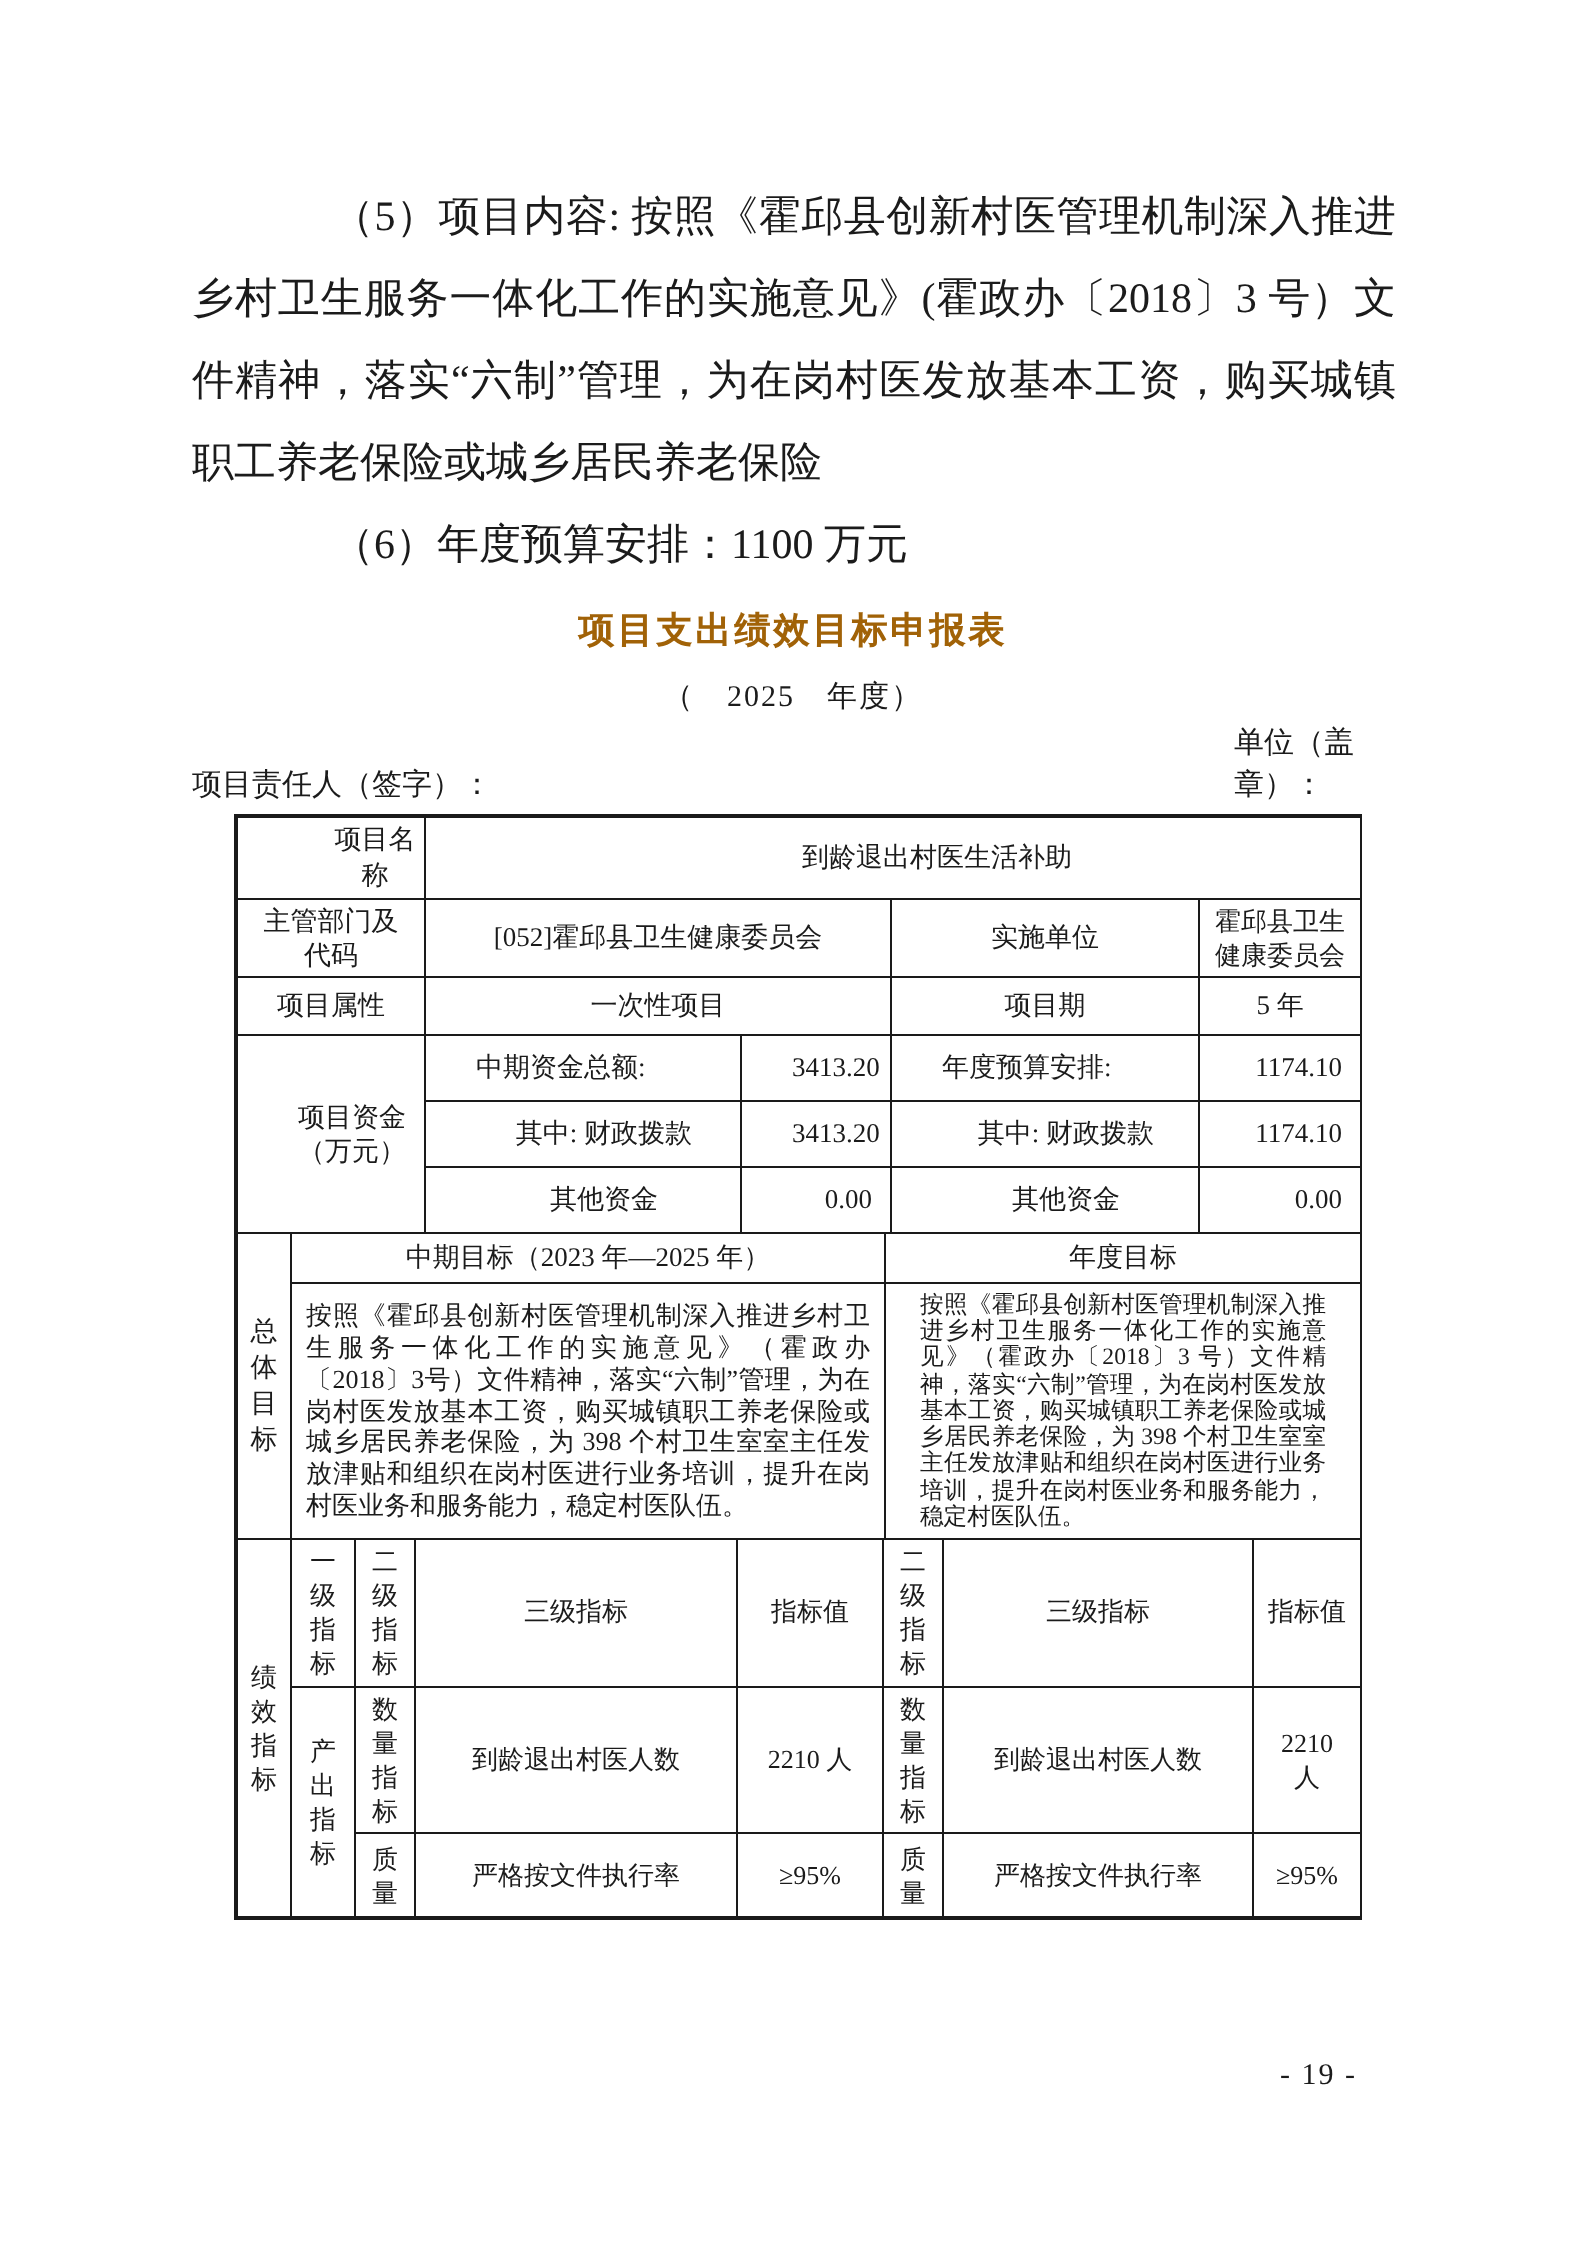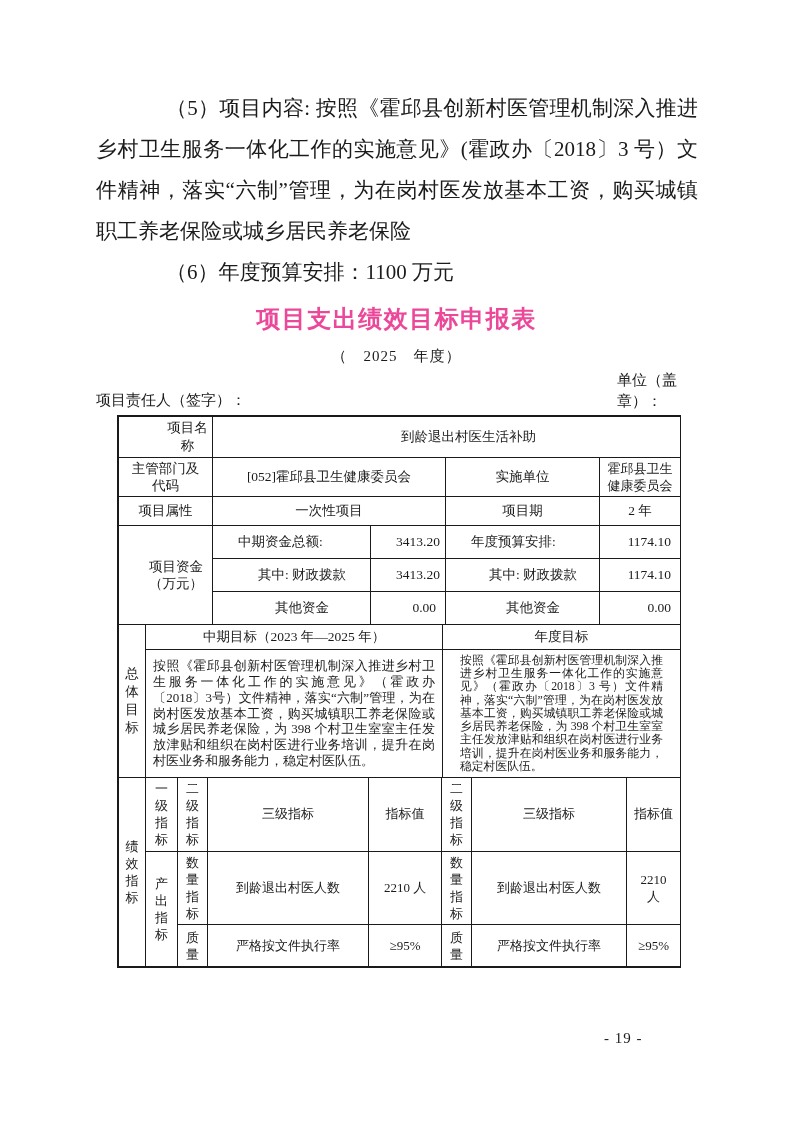--- a/index.html
+++ b/index.html
@@ -7,21 +7,21 @@
     width:793px;height:1122px;background:#ffffff;position:relative;overflow:hidden;
     font-family:"Liberation Serif","DejaVu Serif",serif;color:#1b1b1b;
   }
   .page{position:absolute;inset:0;}
   
   .bodytext{margin:88px 95px 0 96px;font-size:21px;line-height:41px;text-align:justify;}
   .bodytext p{margin:0;text-indent:70px;}
   
   .title{
     margin-top:10px;text-align:center;font-family:"DejaVu Sans","Liberation Sans",sans-serif;
-    font-weight:700;font-size:24px;letter-spacing:1.5px;color:#ec4899;
+    font-weight:700;font-size:18px;letter-spacing:1.5px;color:#a16207;
   }
   .subtitle{margin-top:12px;text-align:center;font-size:15px;letter-spacing:1px;}
   .signrow{
     display:flex;justify-content:space-between;align-items:flex-end;
     margin:4px 116px 3px 96px;font-size:15px;
   }
   .signer{margin-bottom:2px;}
   .unit{white-space:pre-line;text-align:left;line-height:21px;}
   
   .tablewrap{margin-left:117px;width:562px;border:1px solid #1a1a1a;}
@@ -43,21 +43,21 @@
   .t1 .rf td{height:33px;padding-left:25px;}
   .t2 .rh td{height:25px;}
   .t2 .rp td{height:128px;vertical-align:middle;}
   .goal-mid{text-align:justify;padding:4px 7px;font-size:13px;line-height:15.9px;}
   .goal-year{text-align:justify;padding:3px 17px;font-size:11.8px;line-height:13.2px;}
   .t3 .rh td{height:64px;}
   .t3 .r2 td{height:69px;}
   .t3 .r3 td{height:42px;}
   .t3 td{font-size:13px;}
   
-  .pagenum{position:absolute;left:604px;top:1030px;font-size:15px;letter-spacing:1px;}
+  .pagenum{position:absolute;left:640px;top:1030px;font-size:15px;letter-spacing:1px;}
 </style>
 </head>
 <body>
 
 <div class="page">
 
   <div class="bodytext">
     <p>（5）项目内容: 按照《霍邱县创新村医管理机制深入推进乡村卫生服务一体化工作的实施意见》(霍政办〔2018〕3 号）文件精神，落实“六制”管理，为在岗村医发放基本工资，购买城镇职工养老保险或城乡居民养老保险</p>
     <p>（6）年度预算安排：1100 万元</p>
   </div>
@@ -91,21 +91,21 @@
 代码</td>
         <td colspan="2">[052]霍邱县卫生健康委员会</td>
         <td>实施单位</td>
         <td class="prewrap" style="font-size:13px">霍邱县卫生
 健康委员会</td>
       </tr>
       <tr class="r3">
         <td>项目属性</td>
         <td colspan="2">一次性项目</td>
         <td>项目期</td>
-        <td>2 年</td>
+        <td>5 年</td>
       </tr>
       <tr class="rf">
         <td rowspan="3" class="prewrap">项目资金
 （万元）</td>
         <td class="fl">中期资金总额:</td>
         <td class="num">3413.20</td>
         <td class="fl">年度预算安排:</td>
         <td class="num">1174.10</td>
       </tr>
       <tr class="rf">

